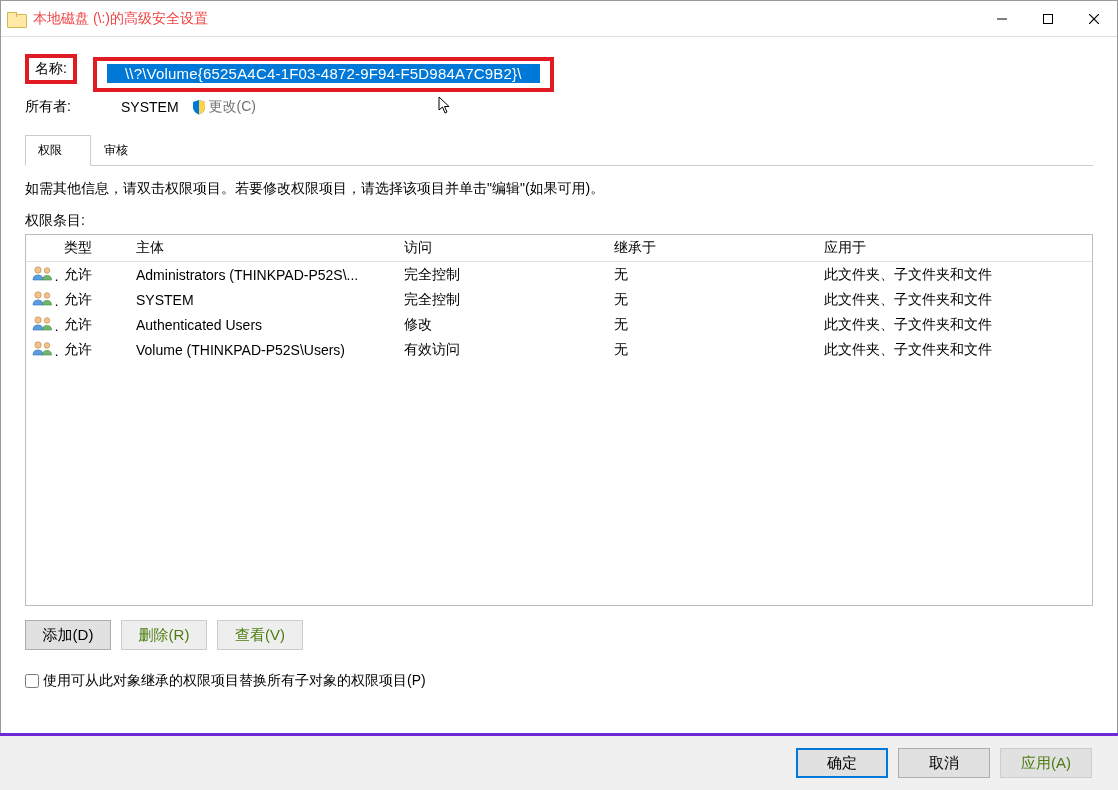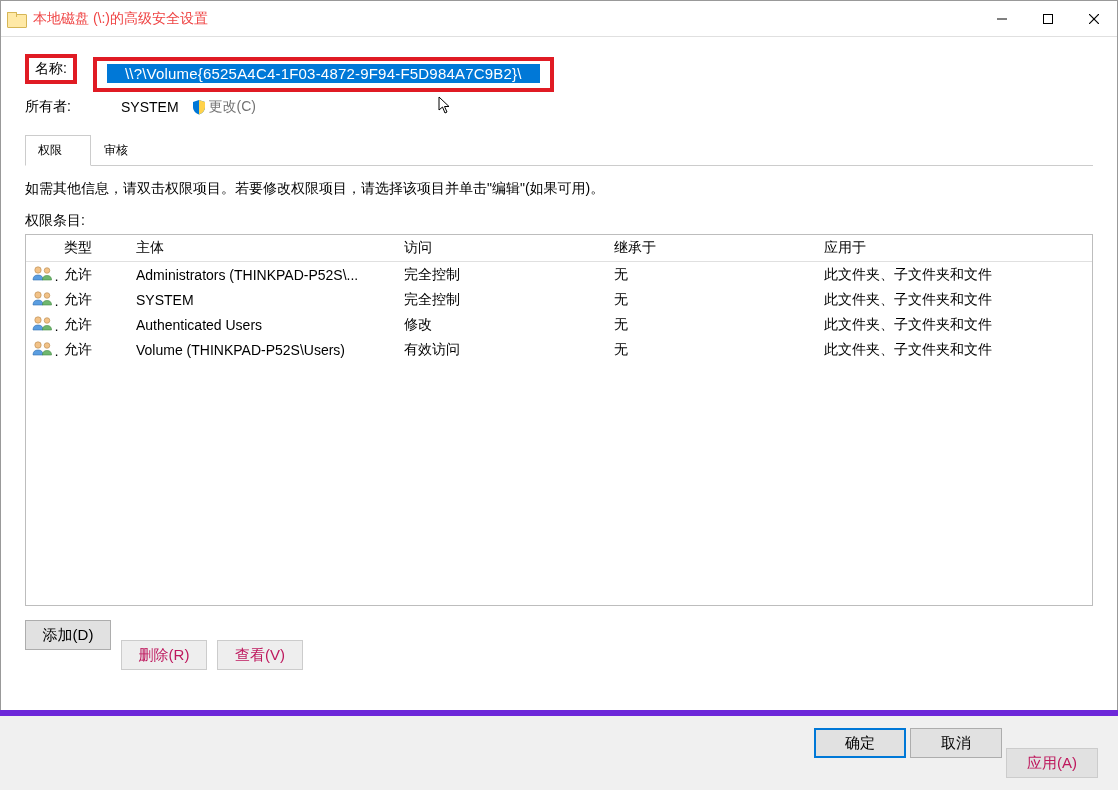--- a/index.html
+++ b/index.html
@@ -35,24 +35,24 @@
 .col-icon { width: 32px; }
 .col-type { width: 72px; }
 .col-principal { width: 268px; }
 .col-access { width: 210px; }
 .col-inherited { width: 210px; }
 .col-applies { }
 .user-icon { width:22px; height:16px; display:inline-block; position:relative; }
 .user-icon svg { width:22px; height:16px; }
 .btn-row { display:flex; gap:10px; margin-top:14px; }
 .btn { min-width:86px; height:30px; padding:0 16px; background:#e1e1e1; border:1px solid #adadad; font-size:15px; cursor:pointer; }
-.btn:disabled { color:#be185d; background:#eee; border-color:#ccc; cursor:default;margin-top:20px; }
+.btn:disabled { color:#4d7c0f; background:#eee; border-color:#ccc; cursor:default; }
 .checkbox-row { margin-top:22px; display:flex; align-items:center; gap:4px; }
 .checkbox-row input { width:14px; height:14px; }
-.footer { border-top:6px solid #6d28d9; padding:12px 20px; display:flex; justify-content:flex-end; gap:4px; background:#f0f0f0; position:absolute; bottom:0; left:0; right:0; }
+.footer { border-top:3px solid #6d28d9; padding:12px 26px; display:flex; justify-content:flex-end; gap:10px; background:#f0f0f0; position:absolute; bottom:0; left:0; right:0; }
 .footer .btn { min-width:92px; background:#e1e1e1; }
 .footer .btn.default { border:2px solid #0078d7; }
 .cursor-arrow { position:absolute; top:96px; left:438px; width:14px; height:18px; pointer-events:none; }
 </style>
 </head>
 <body>
 
 <div class="titlebar">
   <span class="folder-icon"></span>
   <span class="title">本地磁盘 (\:)的高级安全设置</span>
@@ -184,20 +184,24 @@
         </tbody>
     </table>
   </div>
 
   <div class="btn-row">
     <button class="btn">添加(D)</button>
     <button class="btn" disabled="">删除(R)</button>
     <button class="btn" disabled="">查看(V)</button>
   </div>
 
+  <label class="checkbox-row">
+    <input type="checkbox" style="">
+    <span>使用可从此对象继承的权限项目替换所有子对象的权限项目(P)</span>
+  </label>
 
 </div>
 
 <div class="footer">
   <button class="btn default">确定</button>
   <button class="btn">取消</button>
   <button class="btn" disabled="">应用(A)</button>
 </div>
 
 <svg class="cursor-arrow" viewBox="0 0 14 18">

